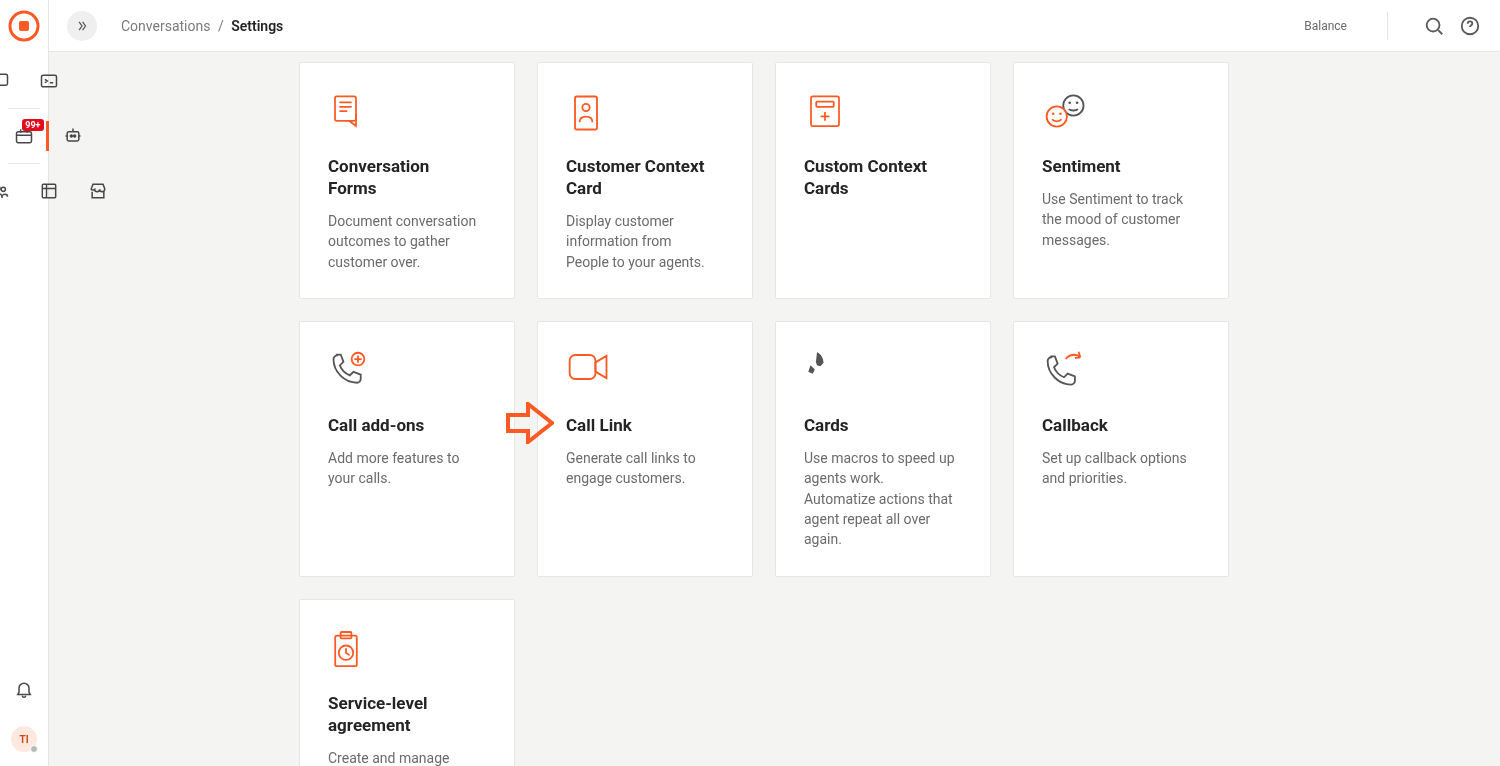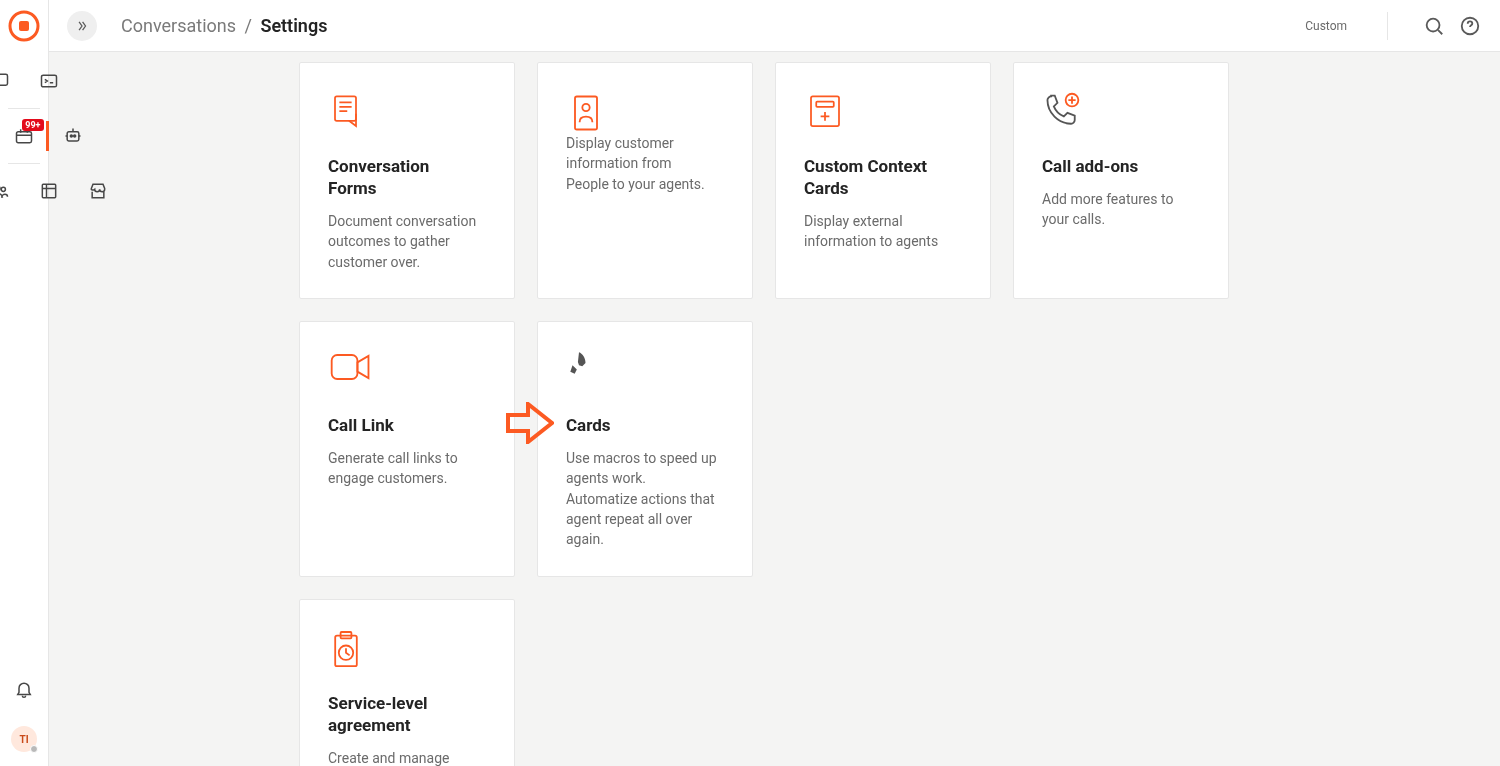--- a/index.html
+++ b/index.html
@@ -48,21 +48,21 @@
 
   
   .topbar{
     position:absolute;left:49px;right:0;top:0;height:52px;background:#fff;
     border-bottom:1px solid var(--border);display:flex;align-items:center;padding:0 18px;
   }
   .collapse-btn{
     width:30px;height:30px;border-radius:50%;background:#EFEFEF;
     display:flex;align-items:center;justify-content:center;cursor:pointer;margin-right:24px;
   }
-  .crumb{font-size:18px;color:#7a7a7a;}
+  .crumb{font-size:14px;color:#7a7a7a;}
   .crumb .sep{color:#7a7a7a;margin:0 4px;}
   .crumb .current{color:var(--text);font-weight:600;}
   .topbar .spacer{flex:1;}
   .balance{font-size:12px;color:#6b6b6b;margin-right:40px;}
   .vdiv{width:1px;height:28px;background:var(--border);margin-right:22px;}
   .topicon{width:24px;height:24px;display:flex;align-items:center;justify-content:center;cursor:pointer;margin-left:12px;}
 
   
   .main{
     position:absolute;left:49px;top:52px;right:0;bottom:0;
@@ -186,21 +186,21 @@
         <path d="M7 5l5 7-5 7M13 5l5 7-5 7"></path>
       </svg>
 
   </div>
   <div class="crumb">
     <span>Conversations</span>
     <span class="sep">/</span>
     <span class="current">Settings</span>
   </div>
   <div class="spacer"></div>
-  <div class="balance">Custom</div>
+  <div class="balance">Balance</div>
   <div class="vdiv"></div>
   <div class="topicon">
     <svg width="22" height="22" viewBox="0 0 24 24" fill="none" stroke="#5a5a5a" stroke-width="2">
         <circle cx="11" cy="11" r="7"></circle>
         <path d="M21 21l-4.5-4.5"></path>
       </svg>
 
   </div>
   <div class="topicon">
     <svg width="22" height="22" viewBox="0 0 24 24" fill="none" stroke="#5a5a5a" stroke-width="2">
@@ -227,35 +227,51 @@
     </div>
 
     <div class="card">
       <div class="icon">
         <svg width="40" height="44" viewBox="0 0 40 48" fill="none" stroke="#FC5A22" stroke-width="2">
           <rect x="8" y="6" width="24" height="36" rx="2"></rect>
           <circle cx="20" cy="18" r="4"></circle>
             <path d="M13 34c0-4 3-6 7-6s7 2 7 6"></path>
         </svg>
       </div>
+      <h3>Customer Context Card</h3>
       <p>Display customer information from People to your agents.</p>
     </div>
 
     <div class="card">
       <div class="icon">
         <svg width="42" height="42" viewBox="0 0 48 48" fill="none" stroke="#FC5A22" stroke-width="2">
           <rect x="8" y="6" width="32" height="34" rx="2"></rect>
           <rect x="14" y="12" width="20" height="6" rx="1"></rect>
           <path d="M24 24v10M19 29h10"></path>
         </svg>
       </div>
       <h3>Custom Context Cards</h3>
-      <p>Display external information to agents</p>
-    </div>
-
+    </div>
+
+    <div class="card">
+      <div class="icon">
+        <svg width="48" height="40" viewBox="0 0 52 40" fill="none">
+          <circle cx="34" cy="14" r="11" stroke="#555" stroke-width="2"></circle>
+          <circle cx="30" cy="11" r="1.4" fill="#555"></circle>
+            <circle cx="38" cy="11" r="1.4" fill="#555"></circle>
+          <path d="M29 18c2 2 8 2 10 0" stroke="#555" stroke-width="2"></path>
+          <circle cx="16" cy="26" r="11" stroke="#FC5A22" stroke-width="2" fill="#fff"></circle>
+          <circle cx="12" cy="23" r="1.4" fill="#FC5A22"></circle>
+            <circle cx="20" cy="23" r="1.4" fill="#FC5A22"></circle>
+          <path d="M11 29c2 3 8 3 10 0" stroke="#FC5A22" stroke-width="2"></path>
+        </svg>
+      </div>
+      <h3>Sentiment</h3>
+      <p>Use Sentiment to track the mood of customer messages.</p>
+    </div>
 
     <div class="card">
       <div class="icon">
         <svg width="40" height="40" viewBox="0 0 44 44" fill="none">
           <path d="M10 6c-2 0-4 2-4 4 0 14 12 26 26 26 2 0 4-2 4-4v-5l-8-3-4 4c-5-2-9-6-11-11l4-4-3-8H10z" stroke="#555" stroke-width="2"></path>
           <circle cx="33" cy="10" r="7" stroke="#FC5A22" stroke-width="2"></circle>
           <path d="M33 6v8M29 10h8" stroke="#FC5A22" stroke-width="2"></path>
         </svg>
       </div>
       <h3>Call add-ons</h3>
@@ -276,20 +292,30 @@
     <div class="card">
       <div class="icon">
         <svg width="26" height="26" viewBox="0 0 24 24" fill="#555">
           <path d="M12 2c3 1 6 5 6 10l-3 3-3-1-1-3 1-9zM6 14l4 4-2 4-4-2 2-6zM5 19l-2 2"></path>
         </svg>
       </div>
       <h3>Cards</h3>
       <p>Use macros to speed up agents work. Automatize actions that agent repeat all over again.</p>
     </div>
 
+    <div class="card">
+      <div class="icon">
+        <svg width="44" height="40" viewBox="0 0 48 44" fill="none">
+          <path d="M10 8c-2 0-4 2-4 4 0 14 12 26 26 26 2 0 4-2 4-4v-5l-8-3-4 4c-5-2-9-6-11-11l4-4-3-8H10z" stroke="#555" stroke-width="2"></path>
+          <path d="M26 10c4-6 12-6 16-2m0 0l-2-6m2 6l-6 1" stroke="#FC5A22" stroke-width="2" fill="none"></path>
+        </svg>
+      </div>
+      <h3>Callback</h3>
+      <p>Set up callback options and priorities.</p>
+    </div>
 
   </div>
 
   <div class="grid row3">
     <div class="card">
       <div class="icon">
         <svg width="36" height="44" viewBox="0 0 40 48" fill="none" stroke="#FC5A22" stroke-width="2">
           <rect x="8" y="8" width="24" height="34" rx="2"></rect>
           <rect x="14" y="4" width="12" height="7" rx="1"></rect>
           <circle cx="20" cy="27" r="8"></circle>

